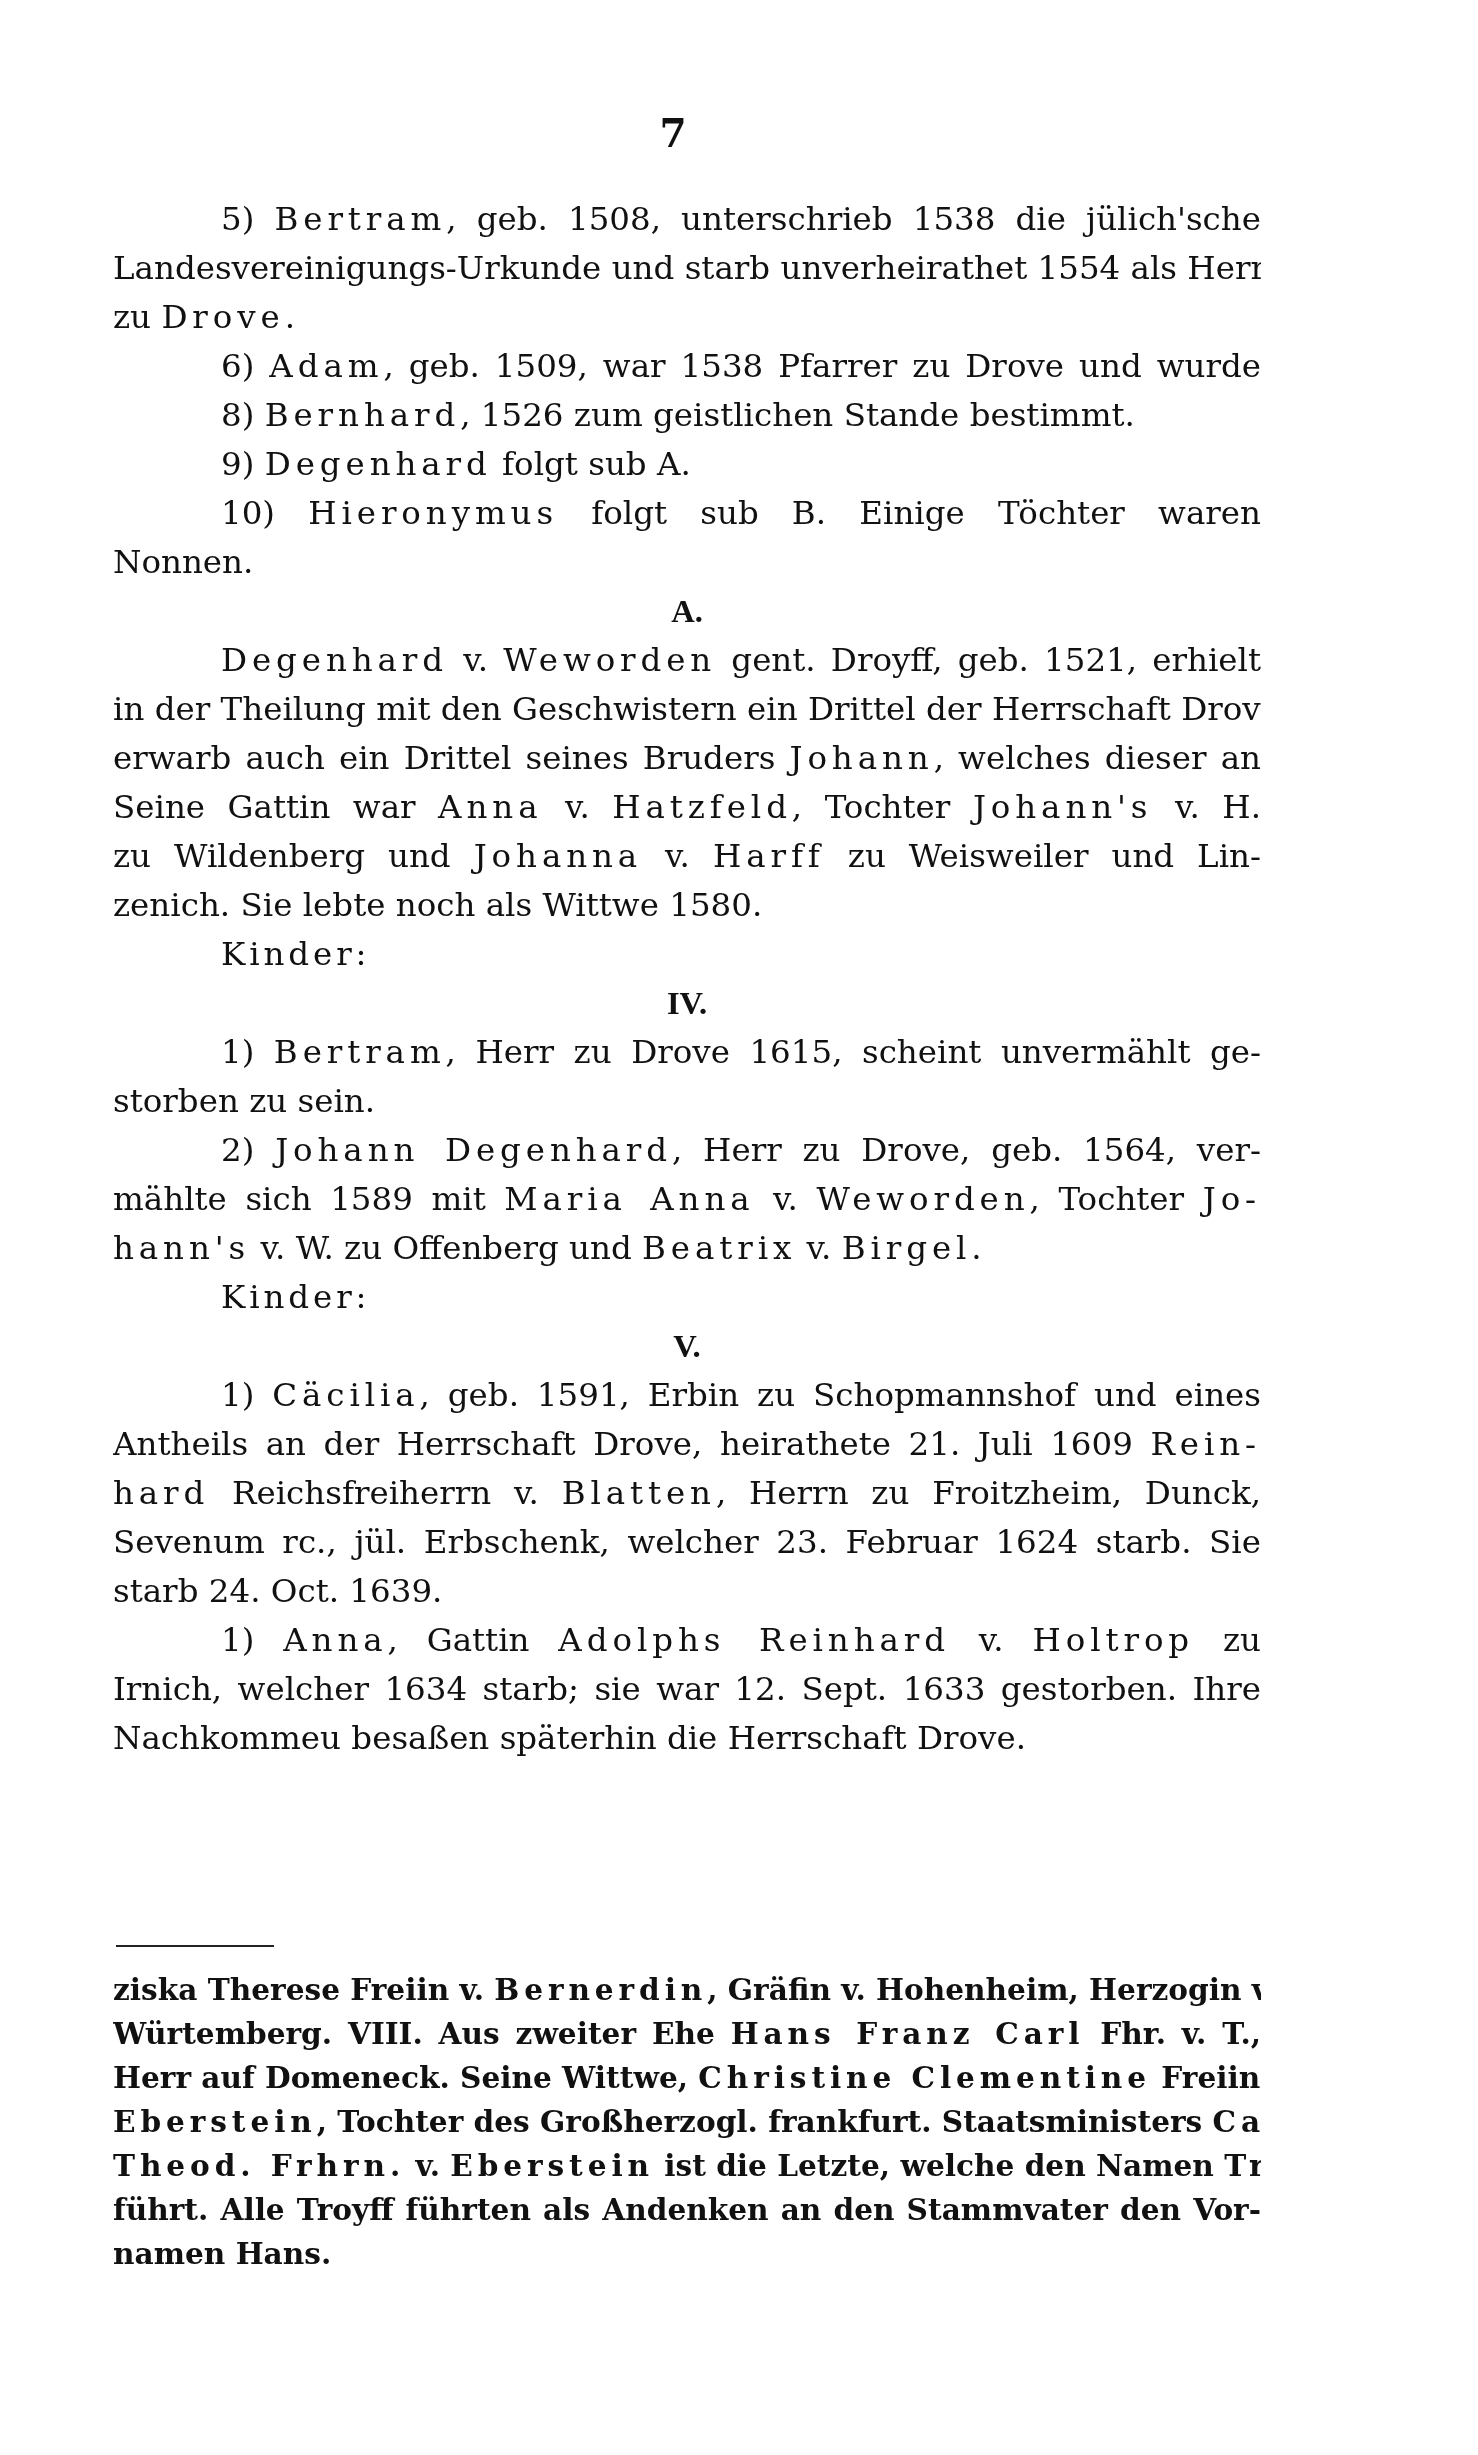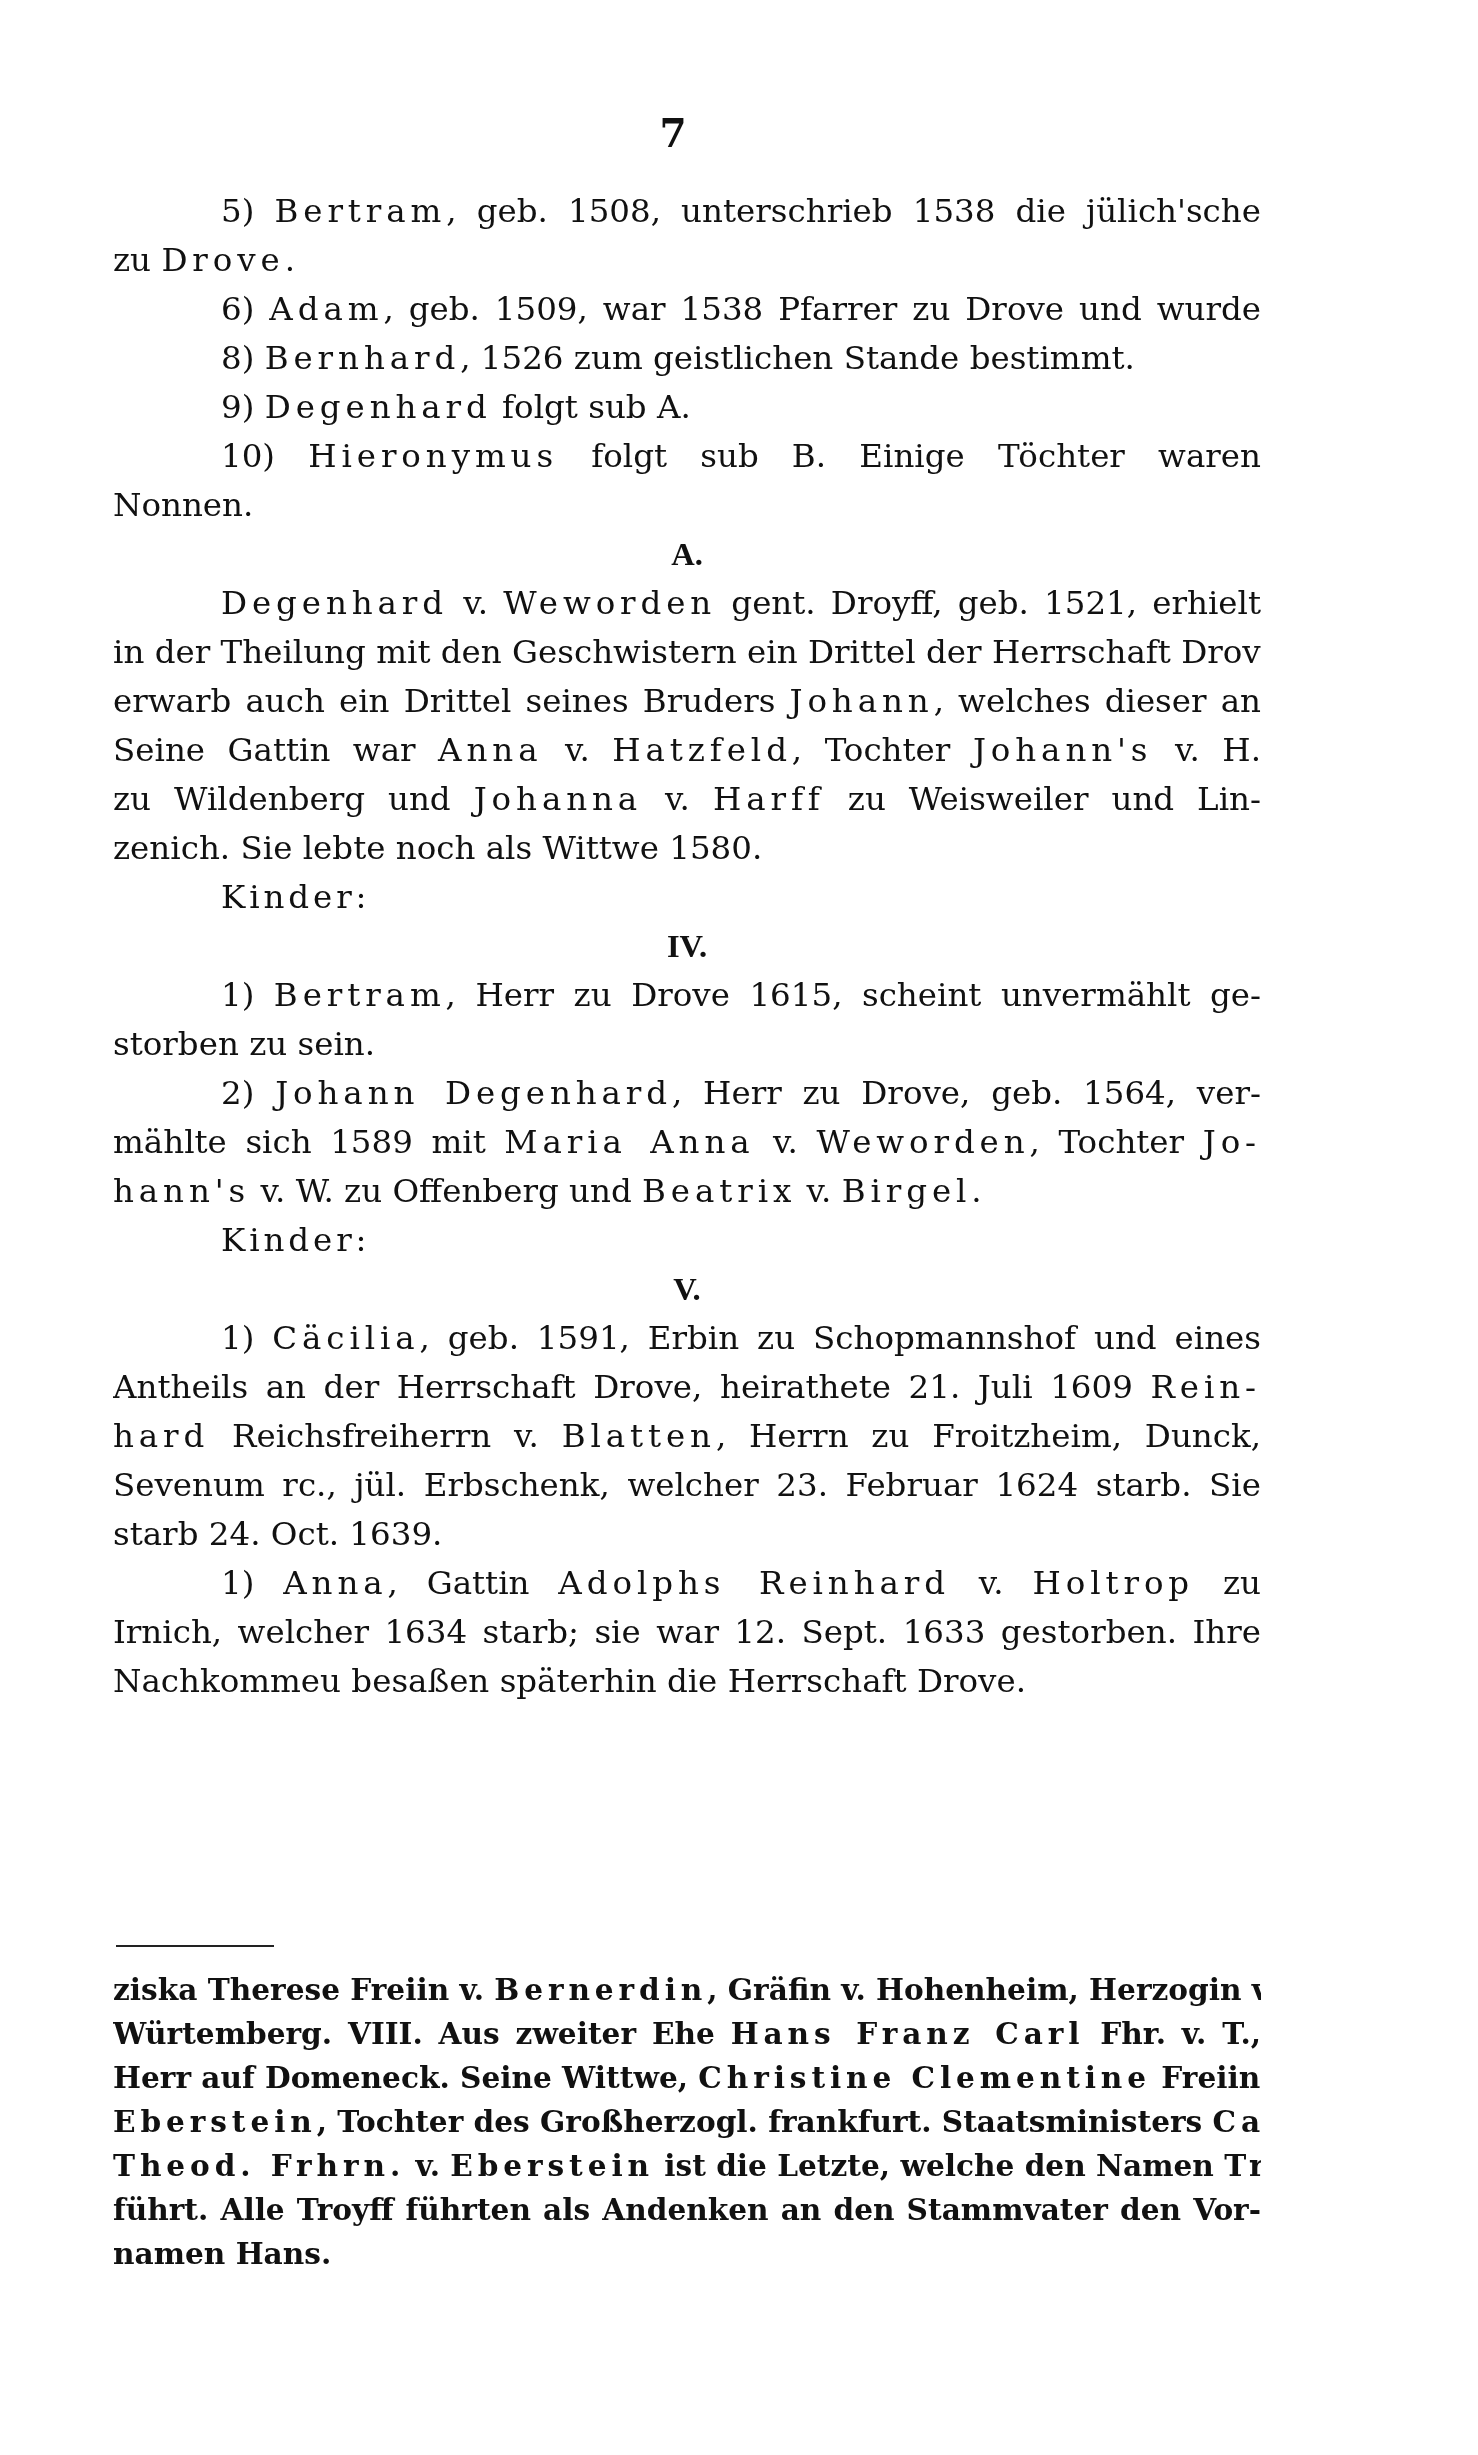--- a/index.html
+++ b/index.html
@@ -6,21 +6,21 @@
   body {
     width: 1479px; height: 2456px; position: relative; overflow: hidden;
     font-family: "DejaVu Serif", "Liberation Serif", serif;
     color: #111111;
   }
   .page-number {
     position: absolute; top: 110px; left: 0; width: 1346px; text-align: center;
     font-size: 39px; font-weight: bold;
   }
   .body-text {
-    position: absolute; left: 113px; top: 187px; width: 1148px;
+    position: absolute; left: 113px; top: 195px; width: 1148px;
     font-size: 32.5px; line-height: 49px;
   }
   .line { display: block; white-space: nowrap; text-align: justify; text-align-last: justify; height: 49px; overflow: hidden; }
   .line.last { text-align-last: left; }
   .line.indent { padding-left: 108px; }
   .line.heading { text-align: center; text-align-last: center; font-weight: bold; font-family: "Liberation Serif", serif; }
   .line.kinder { padding-left: 108px; text-align-last: left; letter-spacing: 3.9px; }
   .spaced { letter-spacing: 4.9px; }
   .bold { font-weight: normal; }
   .footnote-rule {
@@ -33,20 +33,21 @@
   }
   .footnotes .line { height: 44px; }
 </style>
 </head>
 <body>
 
 <div class="page-number">7</div>
 
 <div class="body-text" id="body-lines">
     <span class="line indent"><span>5) </span><span class="spaced">Bertram</span><span>, geb. 1508, unterschrieb 1538 die jülich'sche</span></span>
+    <span class="line"><span>Landesvereinigungs-Urkunde und starb unverheirathet 1554 als Herr</span></span>
     <span class="line last"><span>zu </span><span class="spaced">Drove.</span></span>
     <span class="line indent"><span>6) </span><span class="spaced">Adam</span><span>, geb. 1509, war 1538 Pfarrer zu </span><span class="bold">Drove</span><span> und wurde</span></span>
     <span class="line indent last"><span>8) </span><span class="spaced">Bernhard</span><span>, 1526 zum </span><span class="bold">geistlichen</span><span> Stande bestimmt.</span></span>
     <span class="line indent last"><span>9) </span><span class="spaced">Degenhard</span><span> folgt sub </span><span class="bold">A.</span></span>
     <span class="line indent"><span>10) </span><span class="spaced">Hieronymus</span><span> folgt sub B. Einige Töchter waren</span></span>
     <span class="line last"><span>Nonnen.</span></span>
     <span class="line heading"><span>A.</span></span>
     <span class="line indent"><span class="spaced">Degenhard</span><span> v. </span><span class="spaced">Weworden</span><span> gent. </span><span class="bold">Droyff</span><span>, geb. 1521, erhielt</span></span>
     <span class="line"><span>in der Theilung mit den Geschwistern ein Drittel der Herrschaft Drove,</span></span>
     <span class="line"><span>erwarb auch ein Drittel seines Bruders </span><span class="spaced">Johann</span><span>, welches dieser an</span></span>

